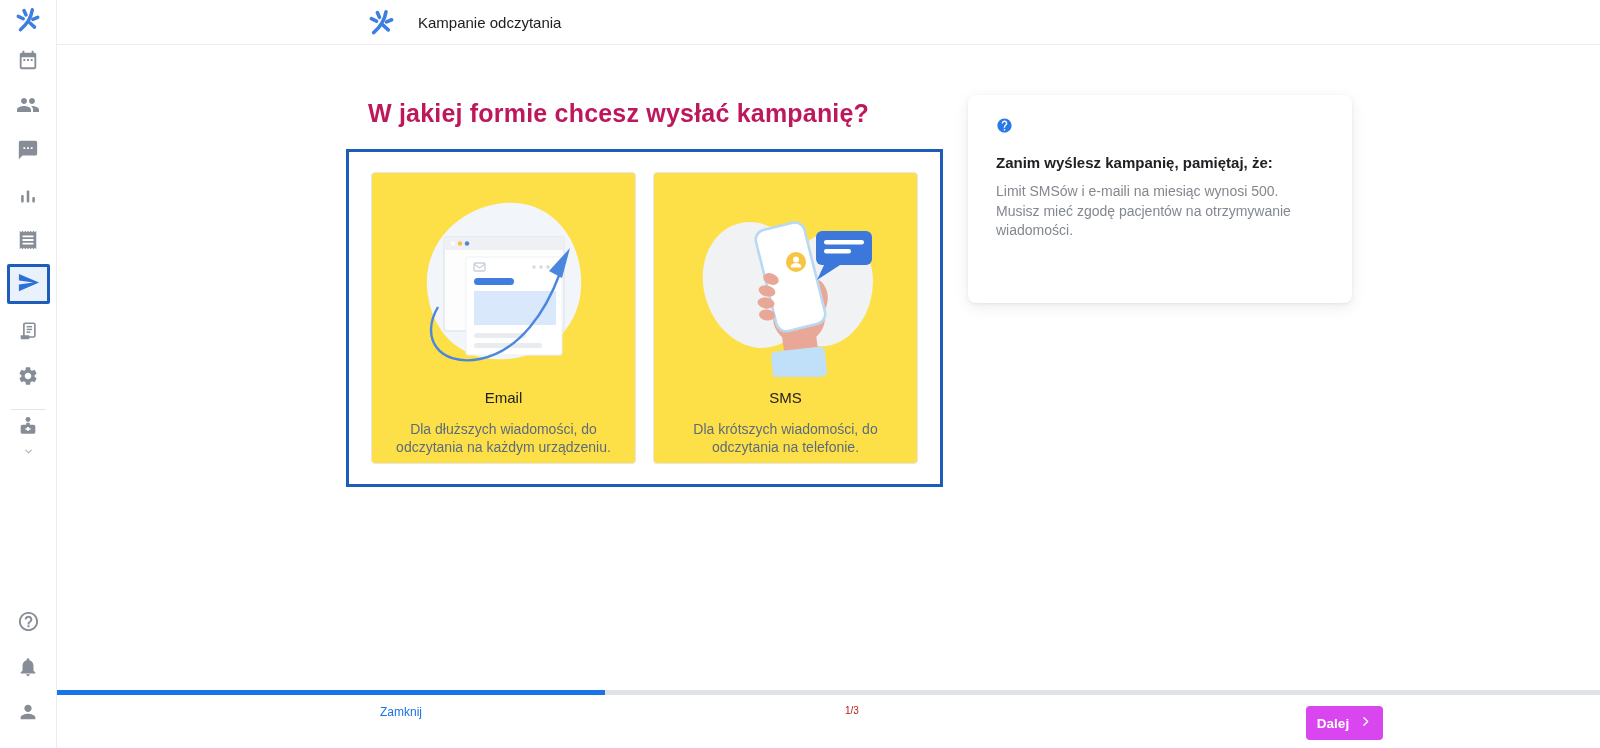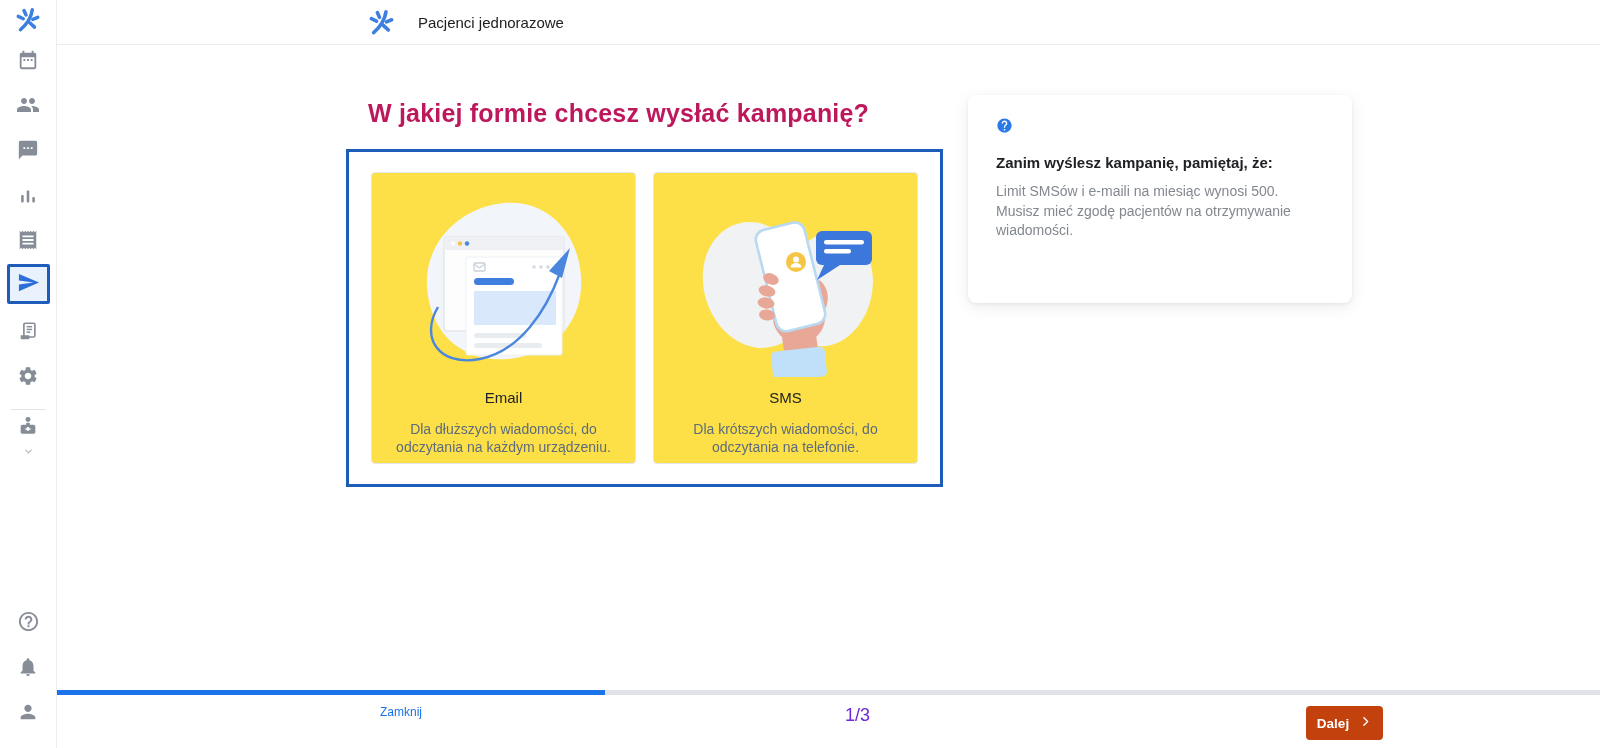--- a/index.html
+++ b/index.html
@@ -33,22 +33,22 @@
 
   
   .info-panel { position:absolute; left:968px; top:95px; width:384px; min-height:208px; background:#fff; border-radius:8px; box-shadow:0 1px 3px rgba(60,64,67,.08), 0 4px 14px rgba(60,64,67,.10); padding:22px 28px 24px; }
   .info-title { font-size:15px; font-weight:700; color:#202124; margin-top:16px; }
   .info-body { margin-top:11px; font-size:14px; line-height:19.5px; color:#83888f; }
 
   
   .progress-track { position:absolute; left:57px; top:690px; width:1543px; height:5px; background:#dfe2e7; }
   .progress-fill { height:100%; background:#1a73e8; width:0; }
   .footer-close { position:absolute; left:380px; top:705px; font-size:12px; color:#1a73e8; cursor:pointer; }
-  .footer-step { position:absolute; left:845px; top:705px; font-size:18px; color:#6d28d9; }
-  .footer-next { position:absolute; left:1306px; top:706px; width:77px; height:34px; background:#c2410c; border:none; border-radius:4px; color:#fff; font-family:"Liberation Sans", sans-serif; font-size:13.5px; font-weight:700; display:flex; align-items:center; justify-content:center; gap:10px; cursor:pointer; }
+  .footer-step { position:absolute; left:845px; top:705px; font-size:10px; color:#b91c1c; }
+  .footer-next { position:absolute; left:1306px; top:706px; width:77px; height:34px; background:#d946ef; border:none; border-radius:4px; color:#fff; font-family:"Liberation Sans", sans-serif; font-size:13.5px; font-weight:700; display:flex; align-items:center; justify-content:center; gap:10px; cursor:pointer; }
 </style>
 </head>
 <body>
 
 <div class="app">
 
   <nav class="sidebar">
     <div class="side-logo">
       <span>
         <svg width="26" height="26" viewBox="0 0 24 24" fill="none" stroke="#3d7fe0" stroke-width="3.2" stroke-linecap="round">
@@ -177,21 +177,21 @@
   <header class="header">
     <span class="header-logo">
       <svg width="27" height="27" viewBox="0 0 24 24" fill="none" stroke="#3d7fe0" stroke-width="3.2" stroke-linecap="round">
         <path d="M16 2.5 C15 9 11.5 15.5 5 21"></path>
         <path d="M8.3 3.2 L10.2 7.4"></path>
         <path d="M3 8.6 L7.6 10.8"></path>
         <path d="M21 9.6 L16.4 11.4"></path>
         <path d="M13.6 14.6 L18 18.6"></path>
       </svg>
     </span>
-    <h1 class="page-title">Pacjenci jednorazowe</h1>
+    <h1 class="page-title">Kampanie odczytania</h1>
   </header>
 
   <h2 class="main-heading">W jakiej formie chcesz wysłać kampanię?</h2>
 
   <div class="option-group">
 
     <div class="option-card">
       <div class="card-illustration">
         <svg viewBox="0 0 200 190" width="200" height="190">
           <path d="M100 16 C142 12 174 44 177 90 C180 134 150 168 104 172 C58 176 26 146 23 100 C20 56 56 20 100 16 Z" fill="#f2f5fa"></path>

